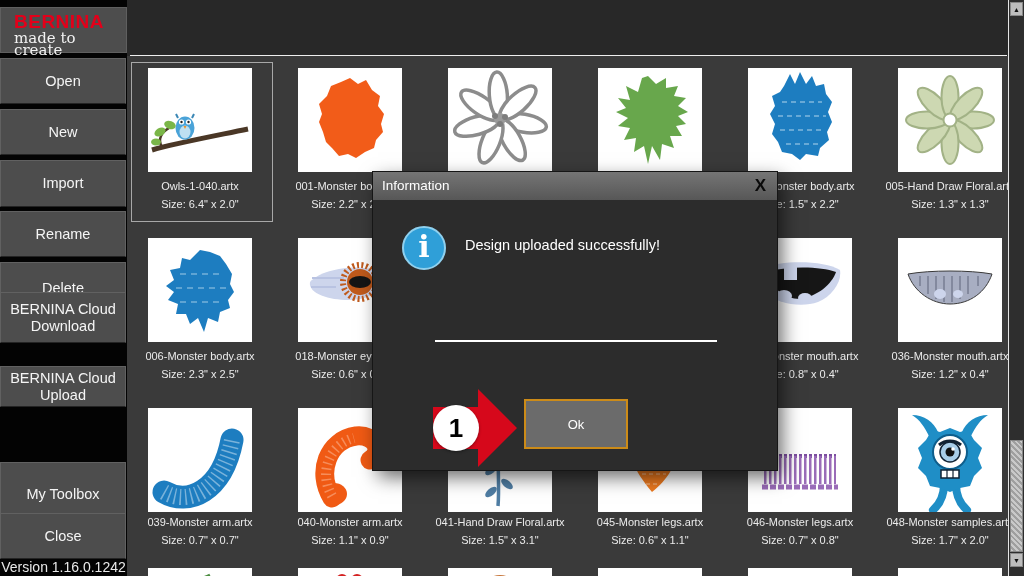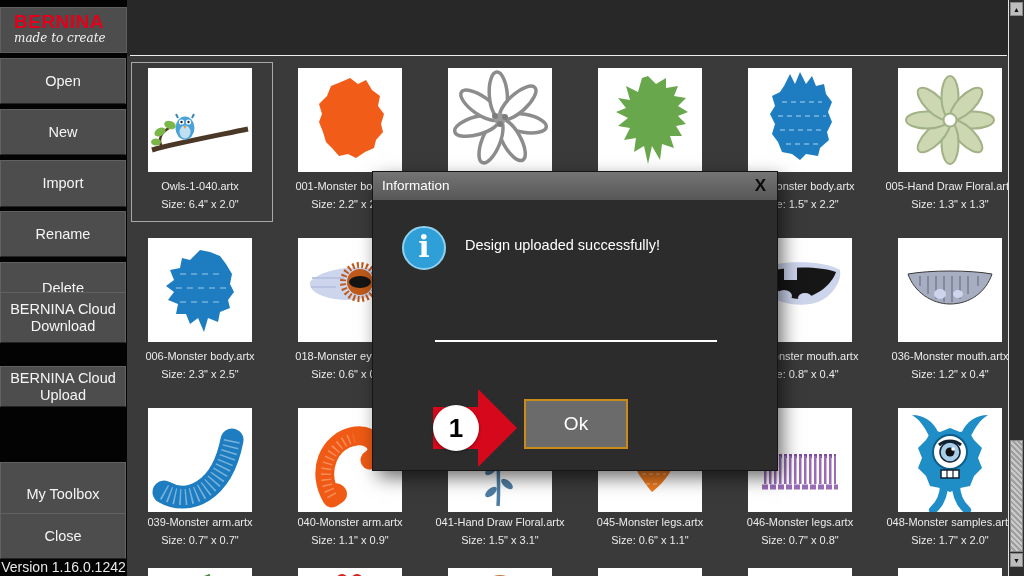--- a/index.html
+++ b/index.html
@@ -5,21 +5,21 @@
   html,body{margin:0;padding:0;background:#000;}
   #app{position:relative;width:1024px;height:576px;overflow:hidden;background:#3a3a3a;
        font-family:"Liberation Sans",sans-serif;-webkit-font-smoothing:antialiased;}
   .abs{position:absolute;}
 
   
   #sidebar{left:0;top:0;width:127px;height:576px;background:#030303;z-index:3;}
   #logo{left:0;top:7px;width:127px;height:46px;background:#4d4d4d;border:1px solid #5f5f5f;
         box-sizing:border-box;padding:4px 0 0 13px;}
   #logo .brand{color:#e2001a;font-weight:bold;font-size:19px;letter-spacing:.5px;line-height:20px;}
-  #logo .tagline{color:#f2f2f2;font-style:italic;font-family:"DejaVu Serif",serif;font-size:12px;line-height:12px;}
+  #logo .tagline{color:#f2f2f2;font-family:"DejaVu Serif",serif;font-size:15px;line-height:12px;}
   .sbtn{left:0;width:126px;background:#4d4d4d;border:1px solid #616161;border-bottom-color:#242424;
         box-sizing:border-box;color:#f5f5f5;font-size:14.5px;display:flex;align-items:center;
         justify-content:center;text-align:center;line-height:17px;cursor:pointer;}
   #version{left:0;top:559px;width:127px;text-align:center;color:#e8e8e8;font-size:14px;}
 
   
   #topbar{left:127px;top:0;width:897px;height:56px;background:#282828;z-index:2;}
   #searchbox{left:396px;top:8px;width:209px;height:28px;background:#fff;border:none;outline:none;
              box-sizing:border-box;font-size:14px;padding:0 6px;}
   #magwrap{left:604px;top:7px;width:34px;height:36px;}
@@ -54,21 +54,21 @@
   #dlgtitle{position:absolute;left:0;top:0;width:100%;height:28px;
             background:linear-gradient(#757575,#575757);color:#fff;font-size:13.5px;
             line-height:28px;padding-left:9px;box-sizing:border-box;}
   #dlgclose{position:absolute;right:11px;top:4px;color:#0a0a0a;font-weight:bold;font-size:17px;cursor:pointer;}
   #dlgicon{position:absolute;left:29px;top:54px;width:44px;height:44px;border-radius:50%;
            background:#2f9fd8;border:2px solid #8fd0ee;box-sizing:border-box;color:#fff;
            font-family:"DejaVu Serif",serif;font-weight:bold;font-size:30px;line-height:38px;text-align:center;}
   #dlgmsg{position:absolute;left:92px;top:65px;color:#fff;font-size:14.5px;}
   #dlgsep{position:absolute;left:62px;top:168px;width:282px;height:2px;background:#fff;}
   #okbtn{position:absolute;left:151px;top:227px;width:104px;height:50px;background:#6b6b6b;
-         border:2px solid #cc8b18;box-sizing:border-box;color:#fff;font-size:19px;
+         border:2px solid #cc8b18;box-sizing:border-box;color:#fff;font-size:13px;
          display:flex;align-items:center;justify-content:center;cursor:pointer;}
 
   
   #arrow{left:425px;top:383px;width:100px;height:90px;z-index:12;}
   #badge{left:433px;top:405px;width:46px;height:46px;border-radius:50%;background:#fff;z-index:13;
          color:#000;font-weight:bold;font-size:26px;display:flex;align-items:center;justify-content:center;
          box-shadow:0 1px 3px rgba(0,0,0,.4);}
 </style>
 </head>
 <body>

